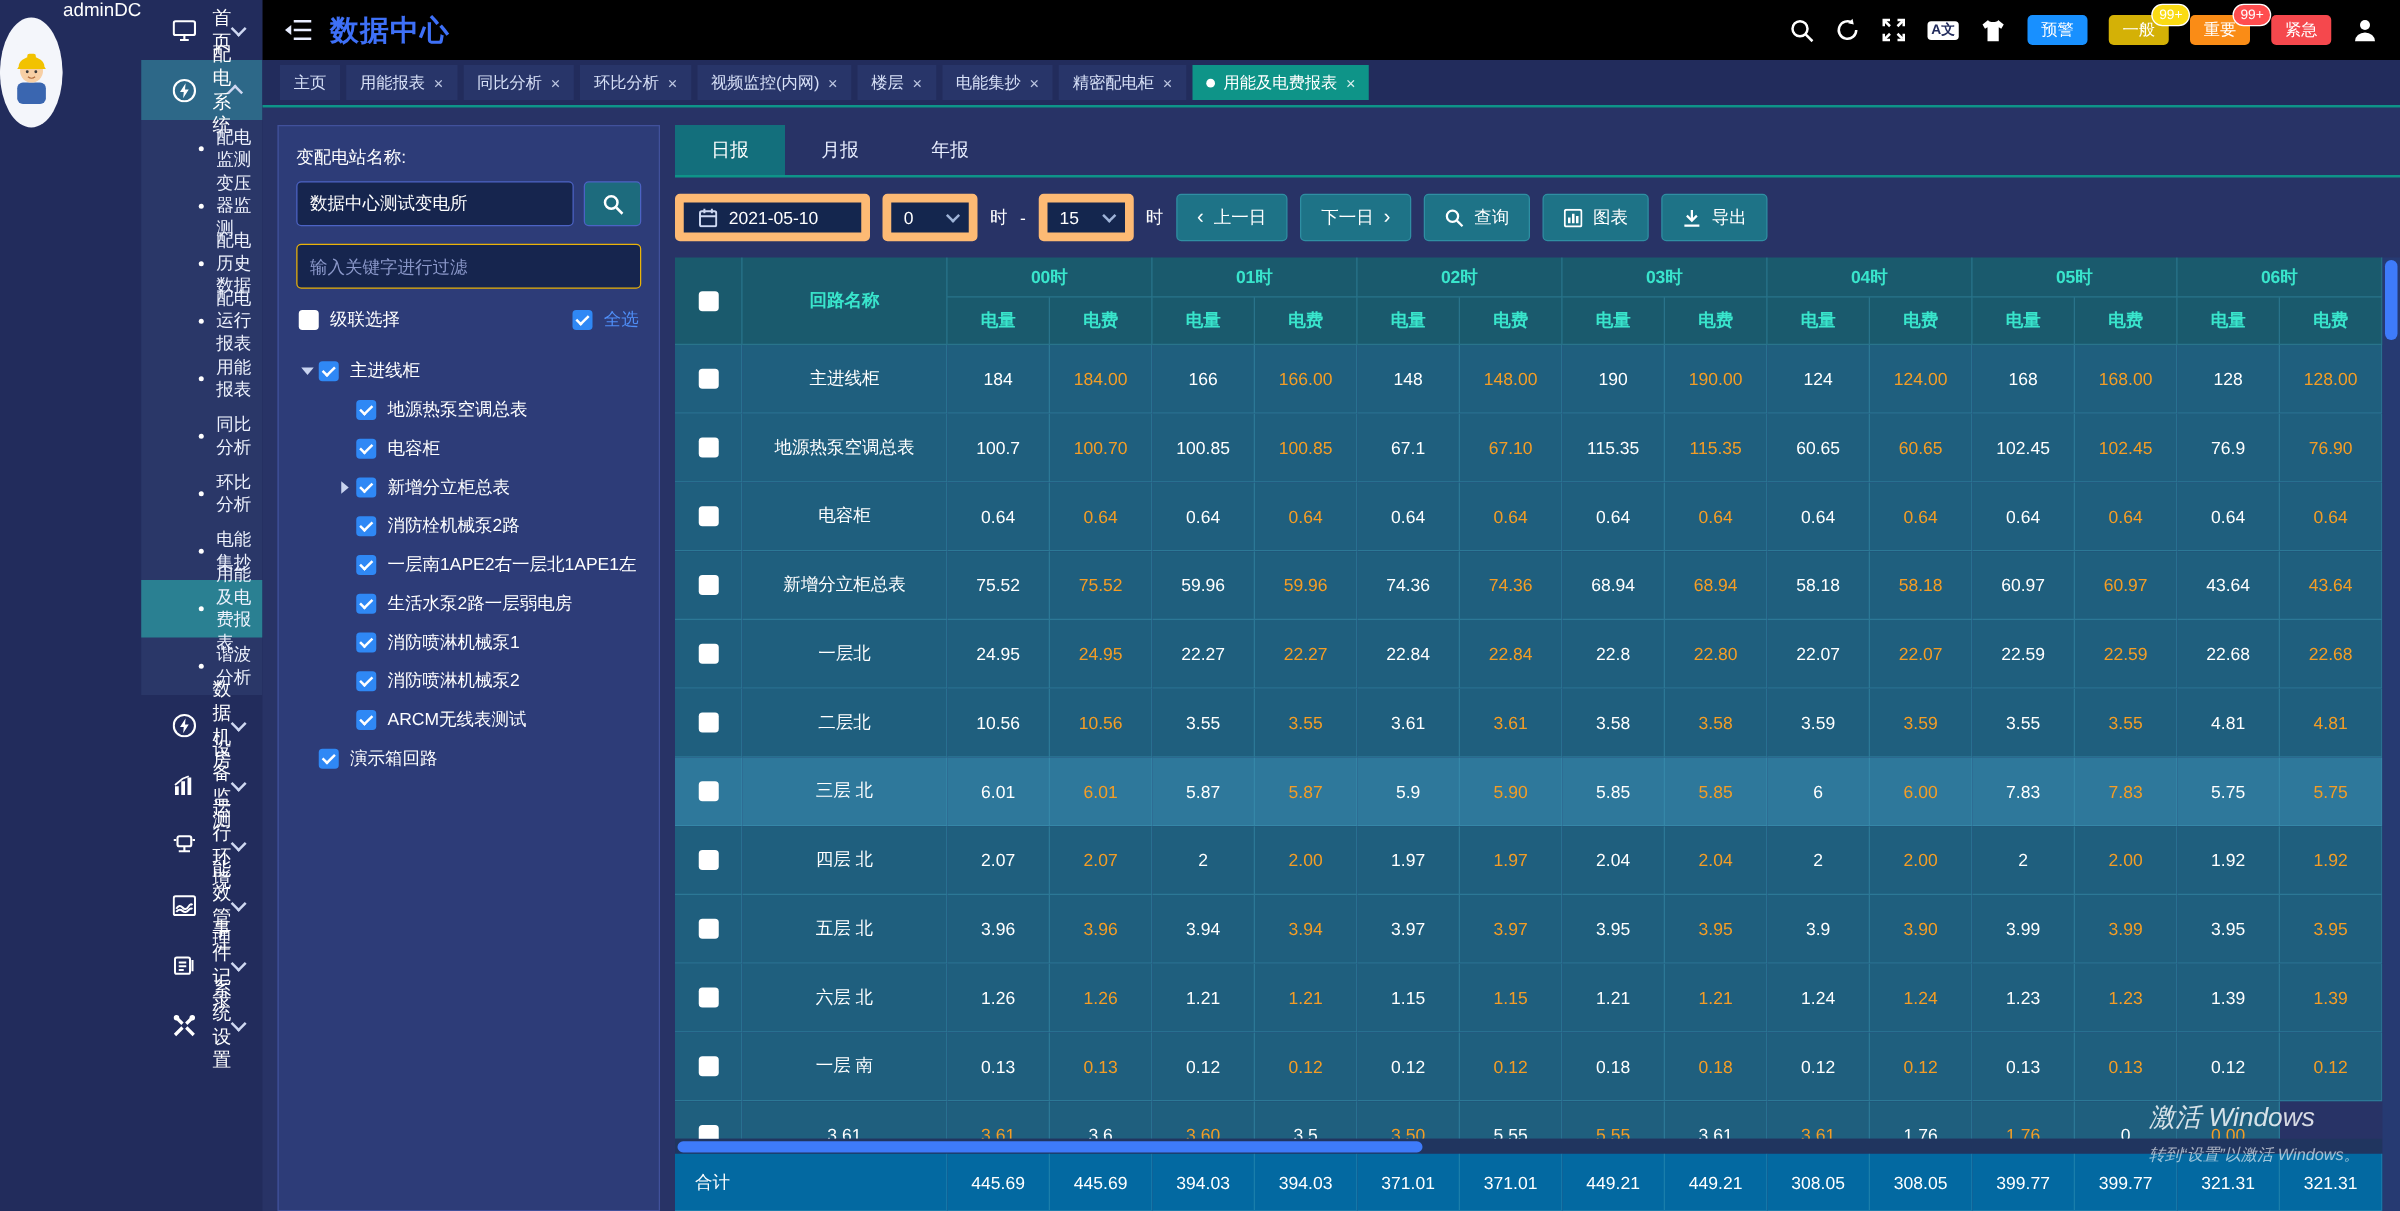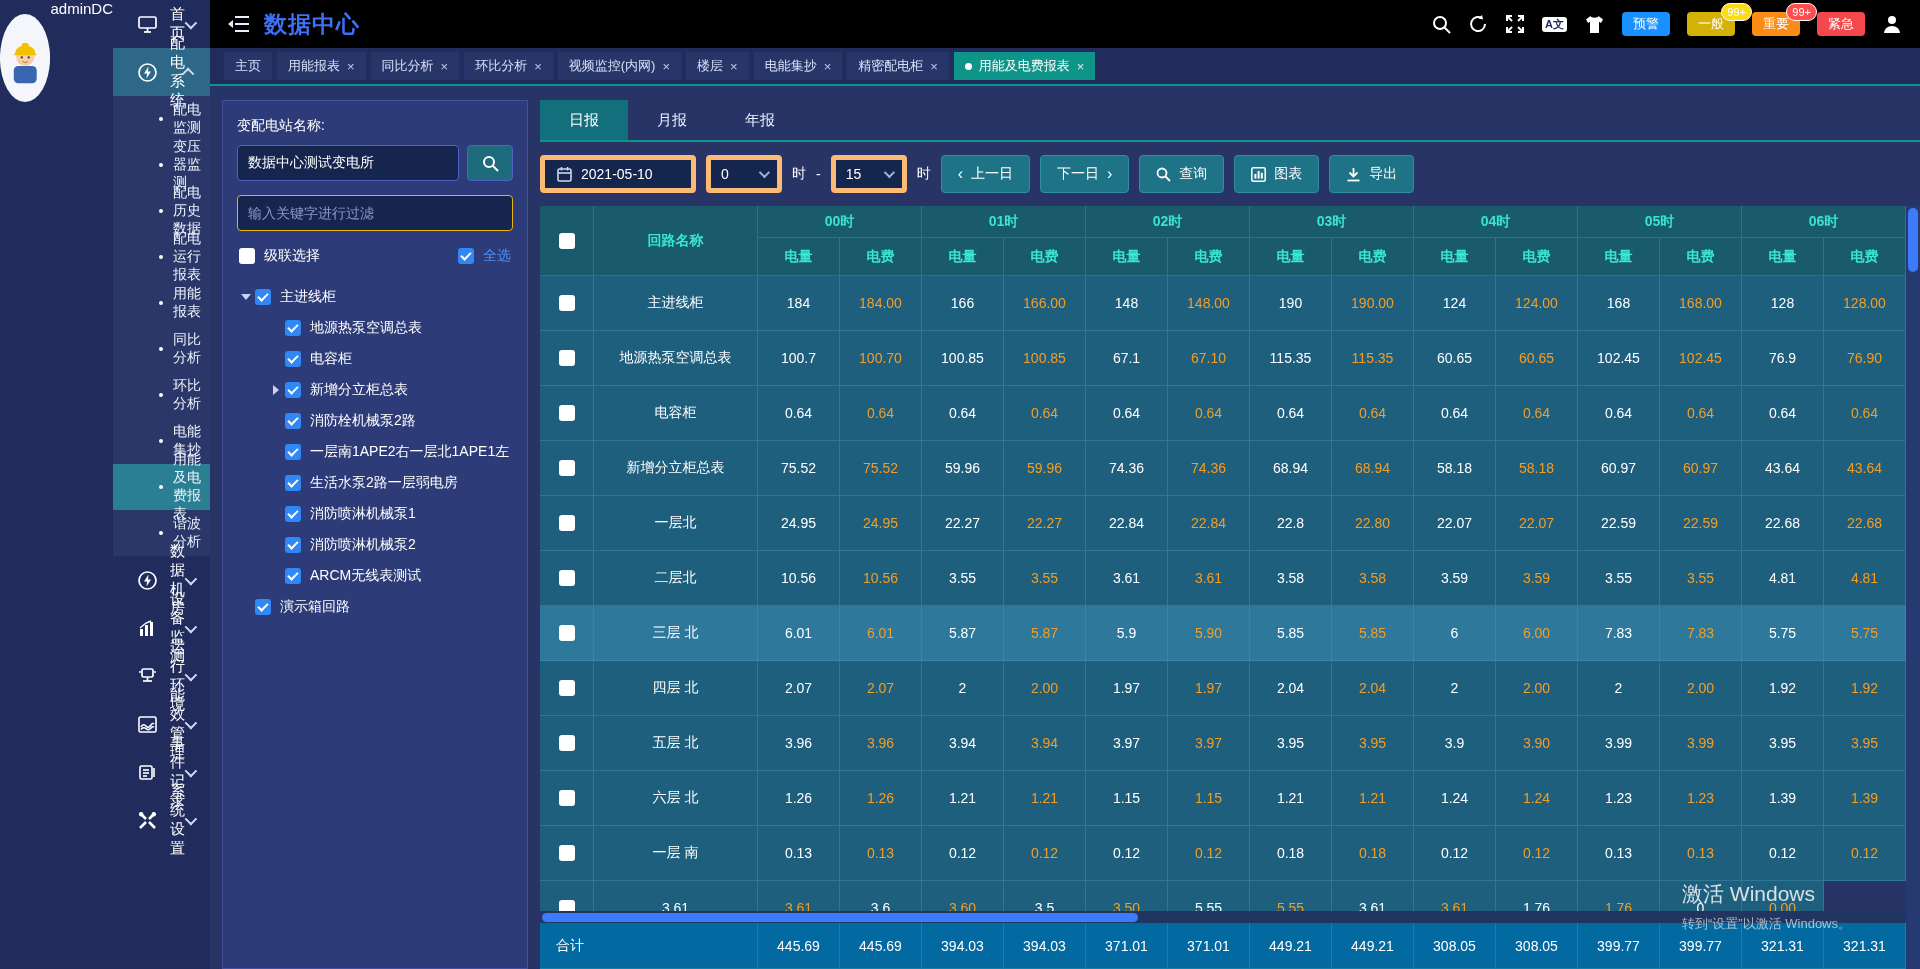--- a/index.html
+++ b/index.html
@@ -69,21 +69,21 @@
   .caret-down { width:0; height:0; border-left:5px solid transparent; border-right:5px solid transparent; border-top:6px solid #c9d4f0; }
   .caret-right { width:0; height:0; border-top:5px solid transparent; border-bottom:5px solid transparent; border-left:6px solid #c9d4f0; }
   .tree-row .cb { margin:0 9px 0 2px; }
 
   
   .report { flex:1; min-width:0; display:flex; flex-direction:column; }
   .report-tabs { flex:0 0 42px; display:flex; border-bottom:2px solid #0e9488; }
   .rtab { width:88px; display:flex; align-items:center; justify-content:center; color:#e8eeff; font-size:15px; cursor:pointer; }
   .rtab.active { background:#136f7c; color:#fff; }
   .toolbar { flex:0 0 40px; display:flex; align-items:center; gap:10px; margin-top:12px; }
-  .tb-input { height:38px; background:#14264e; border:5px solid #fdba74; border-radius:4px; display:flex; align-items:center; color:#fff; font-size:14px; }
+  .tb-input { height:38px; background:#14264e; border:7px solid #fdba74; border-radius:4px; display:flex; align-items:center; color:#fff; font-size:14px; }
   .date-input { width:156px; padding:0 12px; gap:9px; cursor:pointer; }
   .hour-select { width:76px; justify-content:space-between; padding:0 10px; cursor:pointer; }
   .sel-chev { width:8px; height:8px; border-right:2px solid #9fb4d8; border-bottom:2px solid #9fb4d8; transform:rotate(45deg) translateY(-2px); }
   .tb-label { color:#fff; font-size:14px; }
   .tb-btn { height:38px; background:#1e7387; border:1px solid #2f8fa3; border-radius:4px; color:#fff; font-size:14px;
     display:flex; align-items:center; gap:8px; padding:0 16px; cursor:pointer; }
   .arrow-ch { font-size:16px; line-height:1; }
 
   
   .table-wrap { flex:1; min-height:0; margin-top:12px; display:flex; }
@@ -99,21 +99,21 @@
   .trow.hl .td { background:#2e789b; }
   .td.fee { color:#f49d25; }
   .hscroll { flex:0 0 12px; display:flex; align-items:center; background:#20355f; }
   .hthumb { width:596px; height:9px; border-radius:5px; background:#3e7bfa; margin-left:2px; }
   .total-row { flex:0 0 46px; }
   .total-row .td { height:46px; background:#0369a1; }
   .total-row .td.tlabel { justify-content:flex-start; padding-left:16px; }
   .vscroll { flex:0 0 14px; background:#263a72; position:relative; }
   .vthumb { position:absolute; top:2px; left:2px; width:10px; height:64px; border-radius:5px; background:#3e7bfa; }
 
-  .watermark { position:absolute; left:1682px; top:880px; pointer-events:none; }
+  .watermark { position:absolute; left:1719px; top:880px; pointer-events:none;font-style:italic; }
   .wm1 { font-size:21px; color:rgba(255,255,255,.82); }
   .wm2 { font-size:13px; color:rgba(255,255,255,.62); margin-top:7px; }
 
   svg { display:block; }
 </style>
 </head>
 <body>
 
 <div class="app">
 

